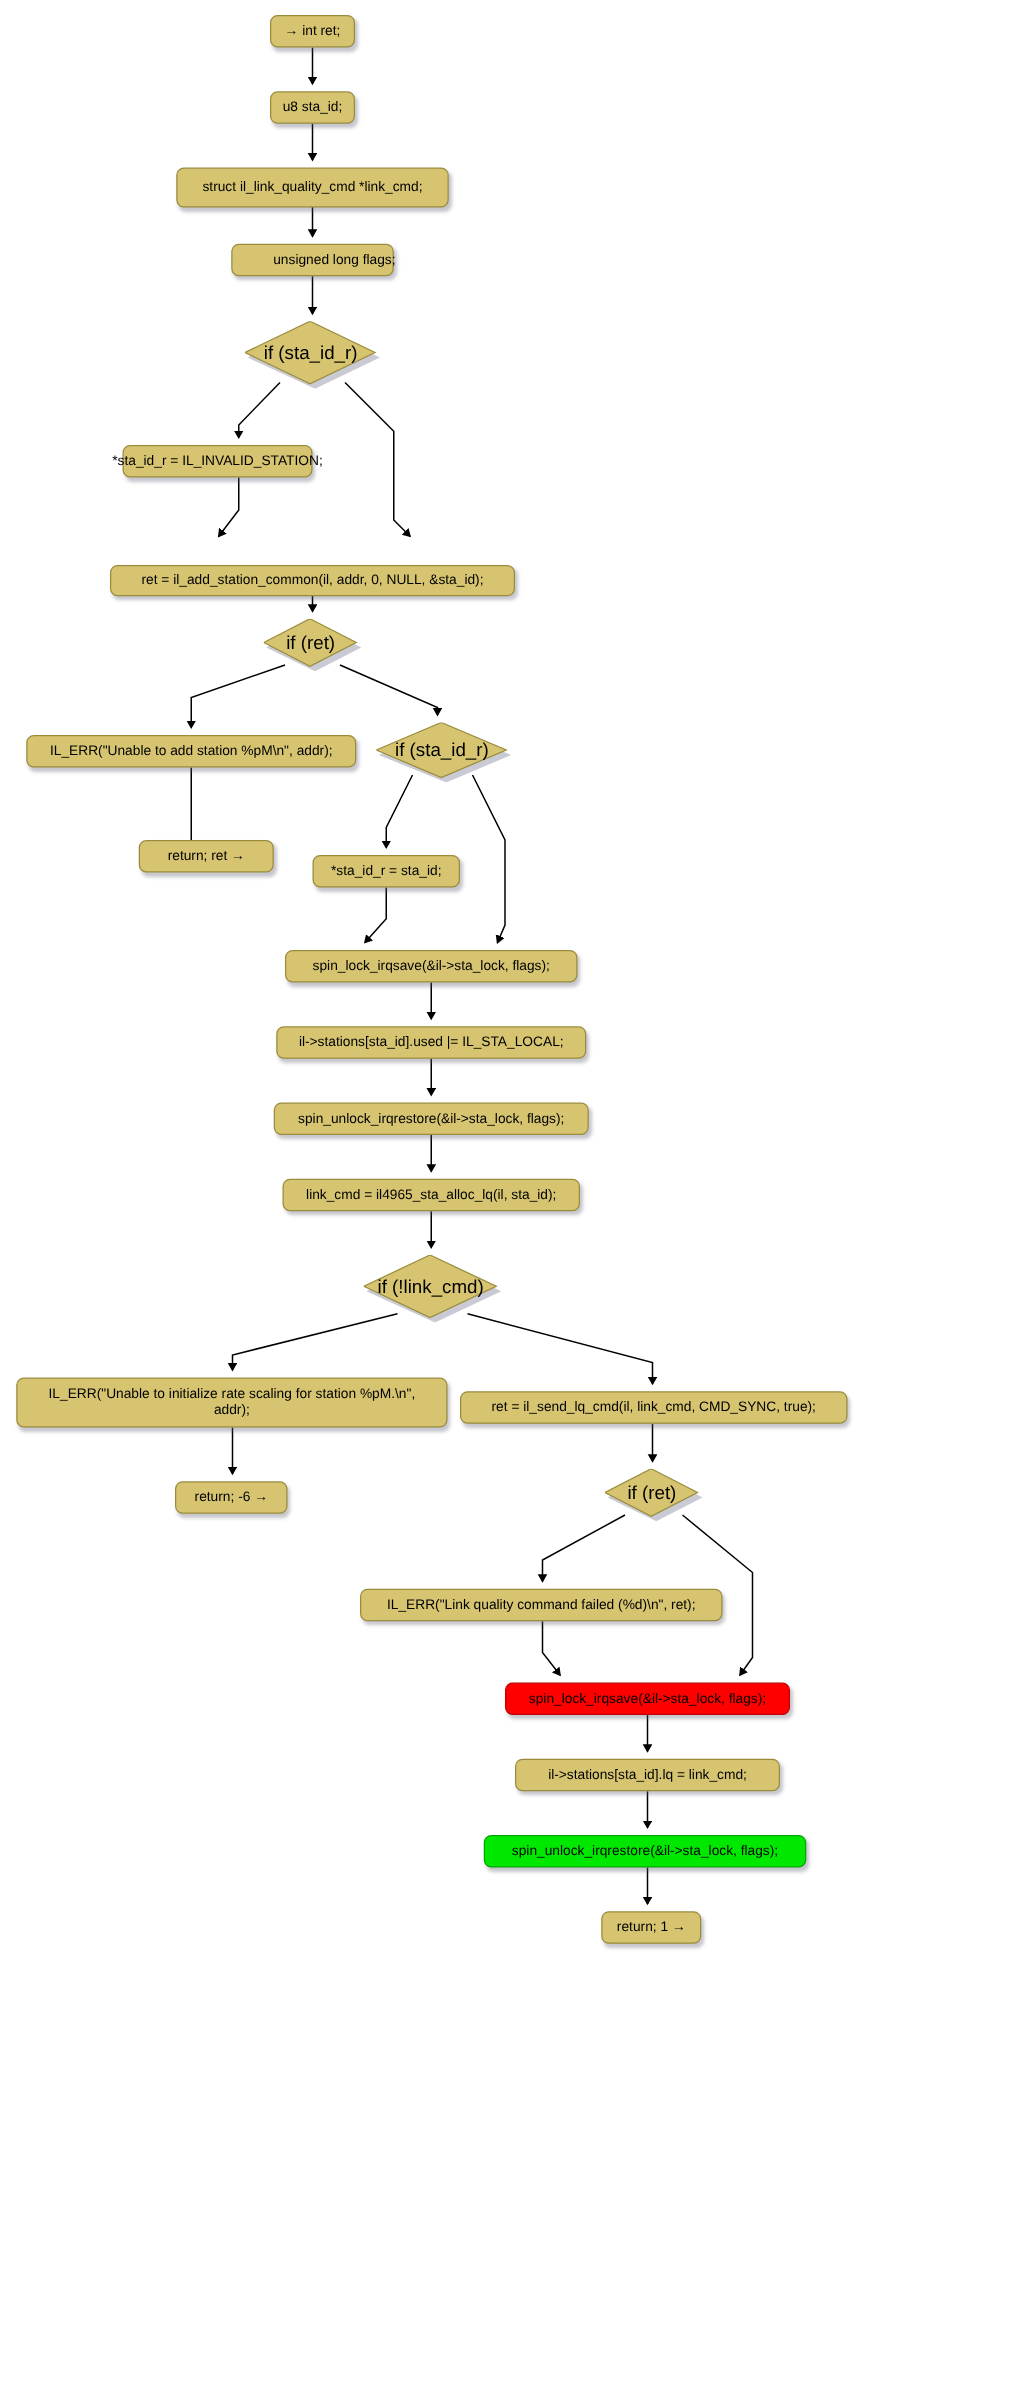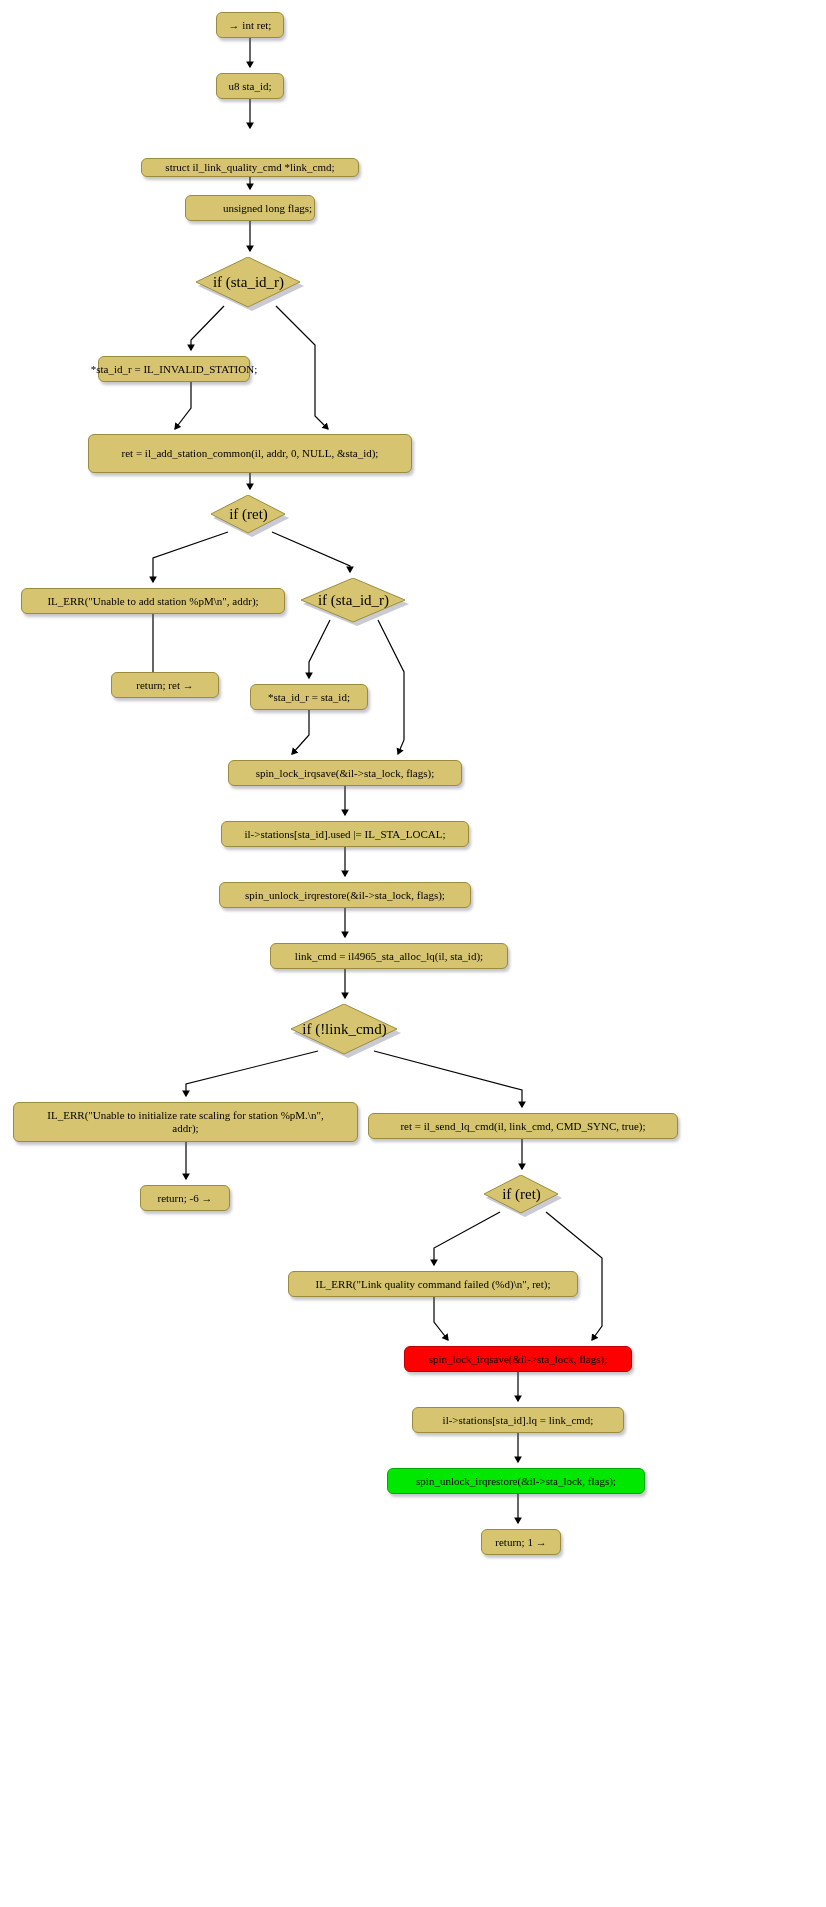--- a/index.html
+++ b/index.html
@@ -26,21 +26,21 @@
     height: 1907px;
     pointer-events: none;
   }
   .node {
     position: absolute;
     box-sizing: border-box;
     display: flex;
     align-items: center;
     justify-content: center;
     text-align: center;
-    font-family: Liberation Serif, serif;
+    font-family: Liberation Sans, sans-serif;
     font-size: 11px;
     line-height: 13px;
     color: #000000;
     white-space: pre;
   }
   .node.rect {
     background: #D6C471;
     border: 1px solid #9A8C3C;
     border-radius: 6px;
     box-shadow: 2px 3px 3px rgba(90,90,110,0.35);
@@ -109,43 +109,43 @@
         <path d="M546,1212 L602,1258 L602,1326 L592,1340" fill="none" stroke="#000000" stroke-width="1.2" marker-end="url(#arrowhead)"></path>
         <path d="M434,1297 L434,1322 L448,1340" fill="none" stroke="#000000" stroke-width="1.2" marker-end="url(#arrowhead)"></path>
         <path d="M518,1372 L518,1401" fill="none" stroke="#000000" stroke-width="1.2" marker-end="url(#arrowhead)"></path>
         <path d="M518,1433 L518,1462" fill="none" stroke="#000000" stroke-width="1.2" marker-end="url(#arrowhead)"></path>
         <path d="M518,1494 L518,1523" fill="none" stroke="#000000" stroke-width="1.2" marker-end="url(#arrowhead)"></path>
       </g>
   </svg>
   <div id="node-layer">
       <div class="node rect" style="left: 216px; top: 12px; width: 68px; height: 26px;"><span>→ int ret;</span></div>
       <div class="node rect" style="left: 216px; top: 73px; width: 68px; height: 26px;"><span>u8 sta_id;</span></div>
-      <div class="node rect" style="left: 141px; top: 134px; width: 218px; height: 19px; margin-top: 24px;"><span>struct il_link_quality_cmd *link_cmd;</span></div>
+      <div class="node rect" style="left: 141px; top: 134px; width: 218px; height: 32px;"><span>struct il_link_quality_cmd *link_cmd;</span></div>
       <div class="node rect" style="left: 185px; top: 195px; width: 130px; height: 26px; padding-left: 42px;"><span>unsigned long flags;</span></div>
       <div class="node diamond" style="left: 196px; top: 257px; width: 108px; height: 54px;"><svg class="dshape" viewBox="0 0 108 54" preserveAspectRatio="none">
           <path d="M56,4 L108,29 L56,54 L2,29 Z" fill="rgba(90,90,120,0.32)"></path>
           <path d="M52,0 L104,25 L52,50 L0,25 Z" fill="#D6C471" stroke="#9A8C3C" stroke-width="1"></path>
         </svg><span class="dlabel" style="margin-left: -3px; margin-top: -3px;">if (sta_id_r)</span></div>
       <div class="node rect" style="left: 98px; top: 356px; width: 152px; height: 26px;"><span>*sta_id_r = IL_INVALID_STATION;</span></div>
-      <div class="node rect" style="left: 88px; top: 434px; width: 324px; height: 39px;"><span>ret = il_add_station_common(il, addr, 0, NULL, &amp;sta_id);</span></div>
+      <div class="node rect" style="left: 88px; top: 452px; width: 324px; height: 25px;"><span>ret = il_add_station_common(il, addr, 0, NULL, &amp;sta_id);</span></div>
       <div class="node diamond" style="left: 211px; top: 495px; width: 78px; height: 42px;"><svg class="dshape" viewBox="0 0 78 42" preserveAspectRatio="none">
           <path d="M41,4 L78,23 L41,42 L2,23 Z" fill="rgba(90,90,120,0.32)"></path>
           <path d="M37,0 L74,19 L37,38 L0,19 Z" fill="#D6C471" stroke="#9A8C3C" stroke-width="1"></path>
         </svg><span class="dlabel" style="margin-left: -3px; margin-top: -3px;">if (ret)</span></div>
       <div class="node rect" style="left: 21px; top: 588px; width: 264px; height: 26px;"><span>IL_ERR("Unable to add station %pM\n", addr);</span></div>
       <div class="node diamond" style="left: 301px; top: 578px; width: 108px; height: 48px;"><svg class="dshape" viewBox="0 0 108 48" preserveAspectRatio="none">
           <path d="M56,4 L108,26 L56,48 L2,26 Z" fill="rgba(90,90,120,0.32)"></path>
           <path d="M52,0 L104,22 L52,44 L0,22 Z" fill="#D6C471" stroke="#9A8C3C" stroke-width="1"></path>
         </svg><span class="dlabel" style="margin-left: -3px; margin-top: -3px;">if (sta_id_r)</span></div>
       <div class="node rect" style="left: 111px; top: 672px; width: 108px; height: 26px; justify-content: center;"><span>return; ret →</span></div>
       <div class="node rect" style="left: 250px; top: 684px; width: 118px; height: 26px;"><span>*sta_id_r = sta_id;</span></div>
       <div class="node rect" style="left: 228px; top: 760px; width: 234px; height: 26px;"><span>spin_lock_irqsave(&amp;il-&gt;sta_lock, flags);</span></div>
       <div class="node rect" style="left: 221px; top: 821px; width: 248px; height: 26px;"><span>il-&gt;stations[sta_id].used |= IL_STA_LOCAL;</span></div>
       <div class="node rect" style="left: 219px; top: 882px; width: 252px; height: 26px;"><span>spin_unlock_irqrestore(&amp;il-&gt;sta_lock, flags);</span></div>
-      <div class="node rect" style="left: 226px; top: 943px; width: 238px; height: 26px; margin-left: 44px;"><span>link_cmd = il4965_sta_alloc_lq(il, sta_id);</span></div>
+      <div class="node rect" style="left: 226px; top: 943px; width: 238px; height: 26px;"><span>link_cmd = il4965_sta_alloc_lq(il, sta_id);</span></div>
       <div class="node diamond" style="left: 291px; top: 1004px; width: 110px; height: 54px;"><svg class="dshape" viewBox="0 0 110 54" preserveAspectRatio="none">
           <path d="M57,4 L110,29 L57,54 L2,29 Z" fill="rgba(90,90,120,0.32)"></path>
           <path d="M53,0 L106,25 L53,50 L0,25 Z" fill="#D6C471" stroke="#9A8C3C" stroke-width="1"></path>
         </svg><span class="dlabel" style="margin-left: -3px; margin-top: -3px;">if (!link_cmd)</span></div>
       <div class="node rect" style="left: 13px; top: 1102px; width: 345px; height: 40px;"><span>IL_ERR("Unable to initialize rate scaling for station %pM.\n",
 addr);</span></div>
       <div class="node rect" style="left: 368px; top: 1113px; width: 310px; height: 26px;"><span>ret = il_send_lq_cmd(il, link_cmd, CMD_SYNC, true);</span></div>
       <div class="node rect" style="left: 140px; top: 1185px; width: 90px; height: 26px;"><span>return; -6 →</span></div>
       <div class="node diamond" style="left: 484px; top: 1175px; width: 78px; height: 42px;"><svg class="dshape" viewBox="0 0 78 42" preserveAspectRatio="none">
           <path d="M41,4 L78,23 L41,42 L2,23 Z" fill="rgba(90,90,120,0.32)"></path>

